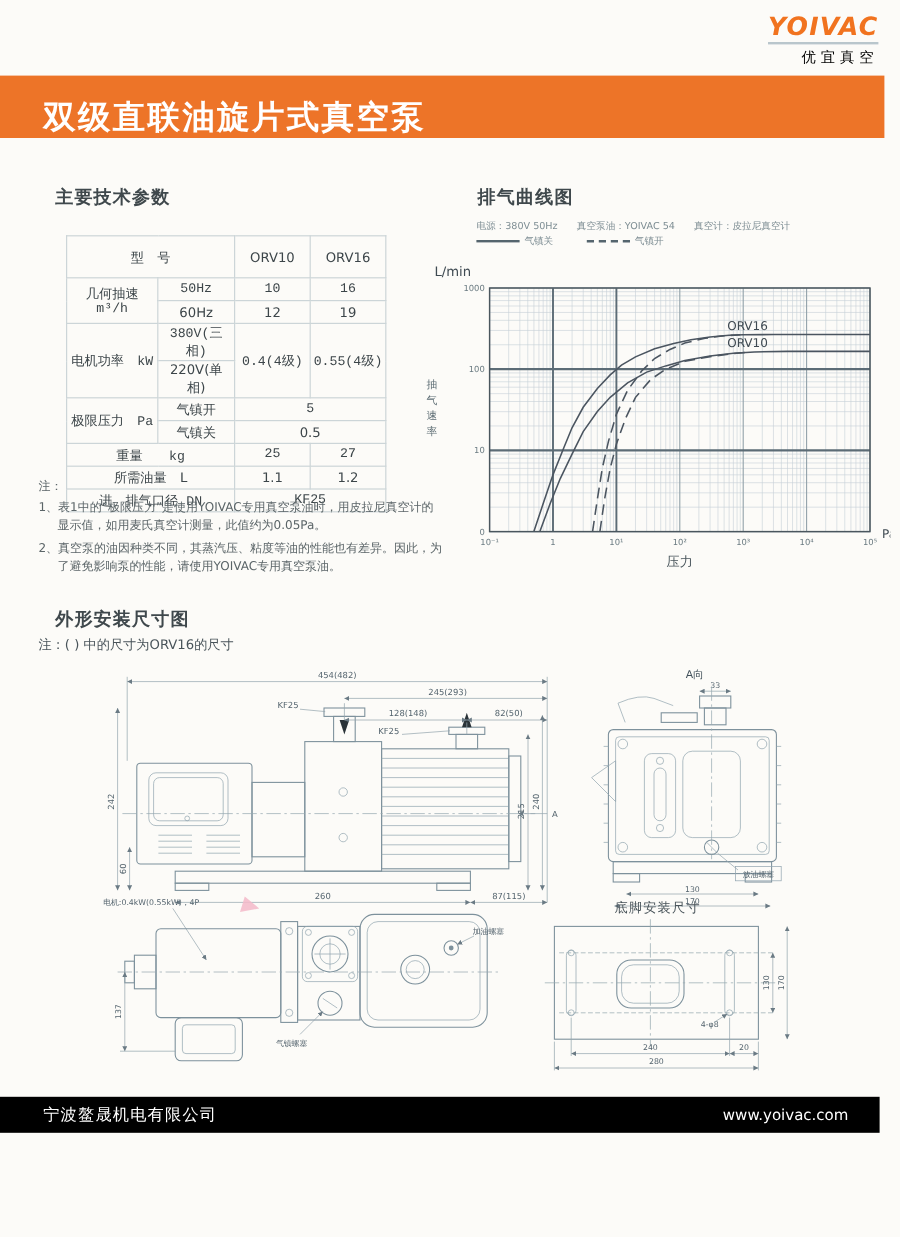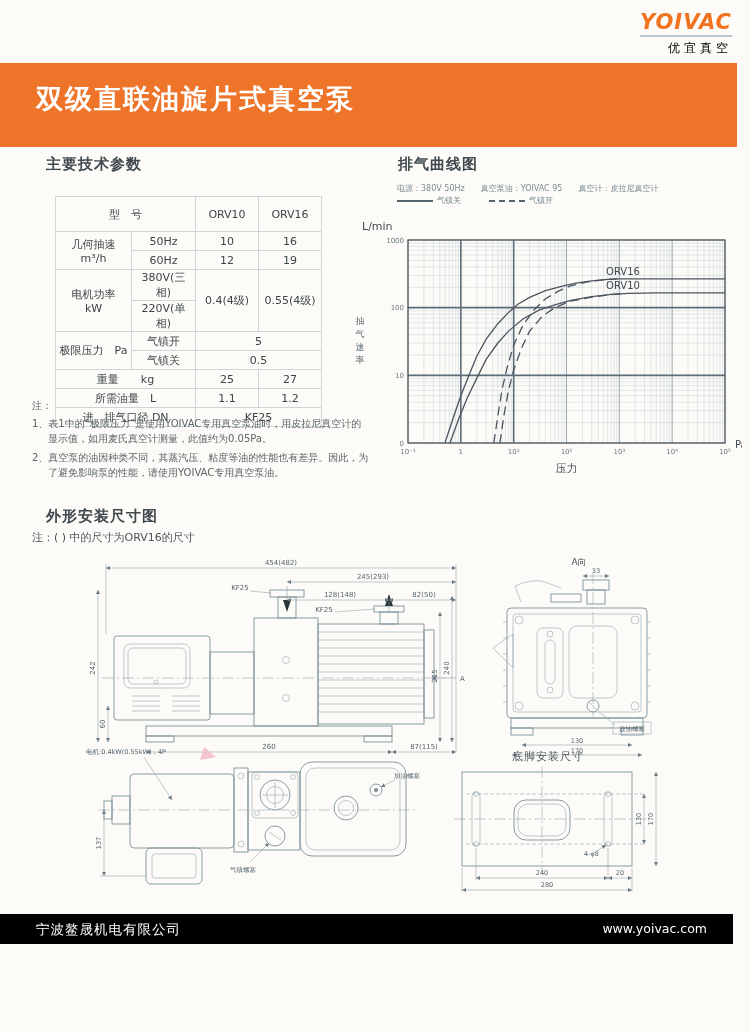--- a/index.html
+++ b/index.html
@@ -4,31 +4,31 @@
 <style>
   html,body{margin:0;padding:0;}
   body{width:750px;height:1031px;background:#f4f3ef;font-family:"DejaVu Sans","Liberation Sans",sans-serif;}
   #page{position:relative;width:750px;height:1031px;background:#fcfbf8;overflow:hidden;}
 
   
   .logo{position:absolute;top:10px;right:18px;width:92px;text-align:right;}
   .logo .word{font-size:21px;font-weight:bold;letter-spacing:1px;color:#f1731f;font-style:italic;}
   .logo .rule{height:2px;background:#b9c6cc;margin:1px 0 3px 0;}
   .logo .sub{font-size:12px;color:#000000;letter-spacing:4px;}
-  .title-bar{position:absolute;top:63px;left:0;width:737px;height:84px;background:#ed7428;}
+  .title-bar{position:absolute;top:63px;left:0;width:737px;height:52px;background:#ed7428;}
   .title-bar h1{margin:0;padding-left:36px;line-height:72px;font-size:27px;letter-spacing:2px;color:#ffffff;font-weight:bold;}
 
   .section-title{position:absolute;font-size:15px;font-weight:bold;color:#3f484c;letter-spacing:1px;text-align:right;}
 
   
   table.spec{position:absolute;left:55px;top:196px;border-collapse:collapse;table-layout:fixed;width:266px;font-size:11px;color:#3c4549;}
   table.spec td{border:1px solid #ccd5d8;text-align:center;height:18px;padding:0 2px;background:transparent;}
   table.spec tr.hd td{height:34px;}
   table.spec td.lbl{text-align:center;}
-  table.spec tr.sep td{border-top:1.5px solid #92a2a8;}
+  table.spec tr.sep td{border-top:1.5px solid #92a2a8;font-family:Liberation Mono, monospace;}
   table.spec{border:1.5px solid #92a2a8;}
 
   .notes{position:absolute;left:32px;top:398px;width:338px;font-size:10px;color:#5b6568;line-height:1.55;}
   .notes .nlabel{margin-bottom:2px;}
   .notes .item{padding-left:1.6em;text-indent:-1.6em;margin-bottom:3px;}
 
   
   .chart-conditions{position:absolute;left:397px;top:183px;width:345px;display:flex;gap:16px;font-size:8px;color:#7d8d93;white-space:nowrap;}
   .chart-legend{position:absolute;left:397px;top:195px;display:flex;gap:28px;font-size:8px;color:#7d8d93;align-items:center;}
   .chart-legend .sample{display:inline-block;width:36px;height:0;border-top:2px solid #55656e;margin-right:4px;vertical-align:middle;}
@@ -132,21 +132,21 @@
   <div class="notes">
     <div class="nlabel">注：</div>
     <div class="item">1、表1中的“极限压力”是使用YOIVAC专用真空泵油时，用皮拉尼真空计的显示值，如用麦氏真空计测量，此值约为0.05Pa。</div>
     <div class="item">2、真空泵的油因种类不同，其蒸汽压、粘度等油的性能也有差异。因此，为了避免影响泵的性能，请使用YOIVAC专用真空泵油。</div>
   </div>
 
   <div class="section-title" style="left:398px;top:155px;">排气曲线图</div>
 
   <div class="chart-conditions">
     <span>电源：380V 50Hz</span>
-    <span>真空泵油：YOIVAC 95</span>
+    <span>真空泵油：YOIVAC 54</span>
     <span>真空计：皮拉尼真空计</span>
   </div>
   <div class="chart-legend">
     <span><span class="sample"></span><span>气镇关</span></span>
     <span><span class="sample dashed"></span><span>气镇开</span></span>
   </div>
 
   <div id="chart-wrap">
     <svg id="exhaust-chart" width="392" height="275" viewBox="0 0 392 275">
         <line x1="73.90441810424701" y1="36" x2="73.90441810424701" y2="239" stroke="#c6d0d6" stroke-width="0.5"></line>

